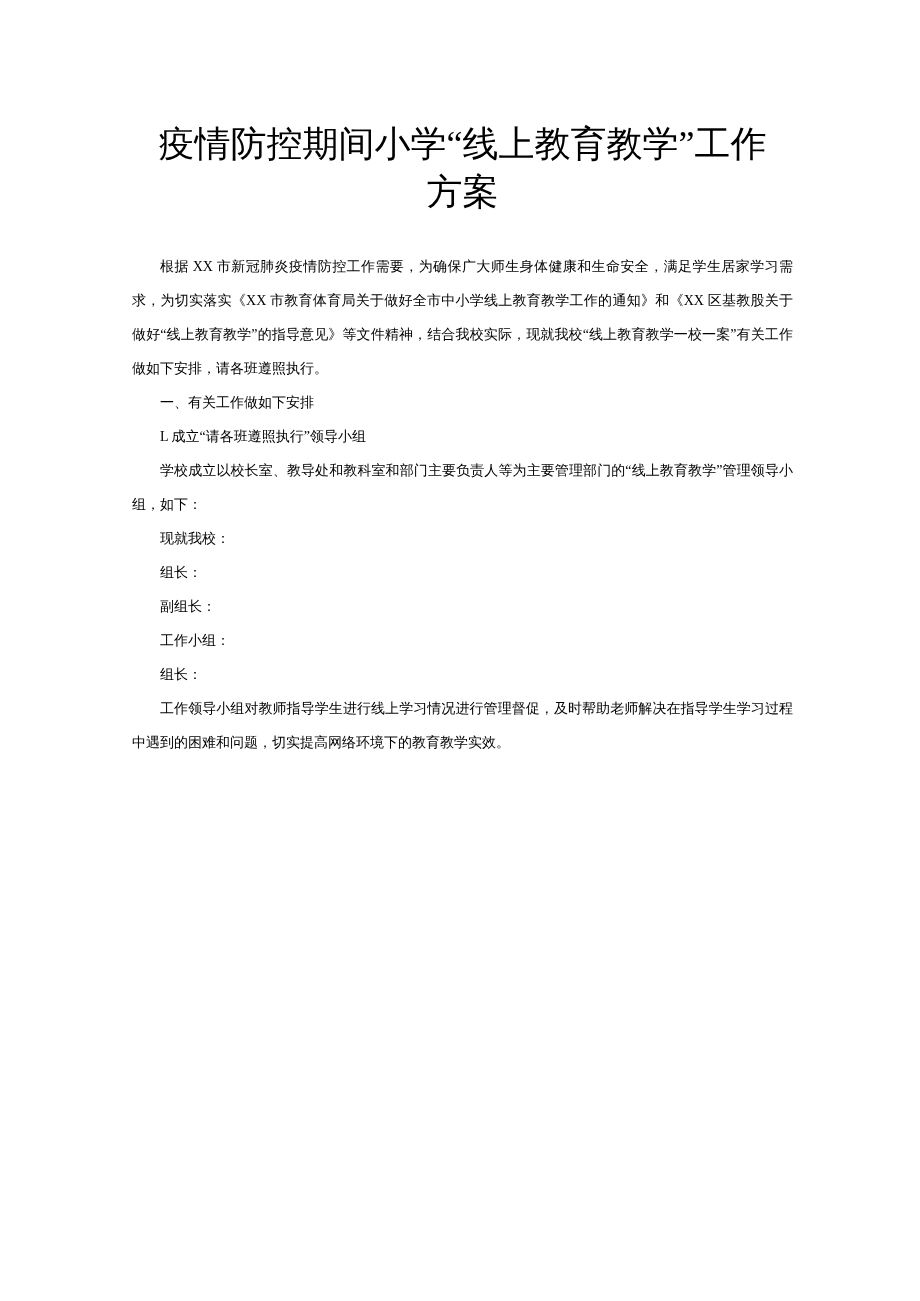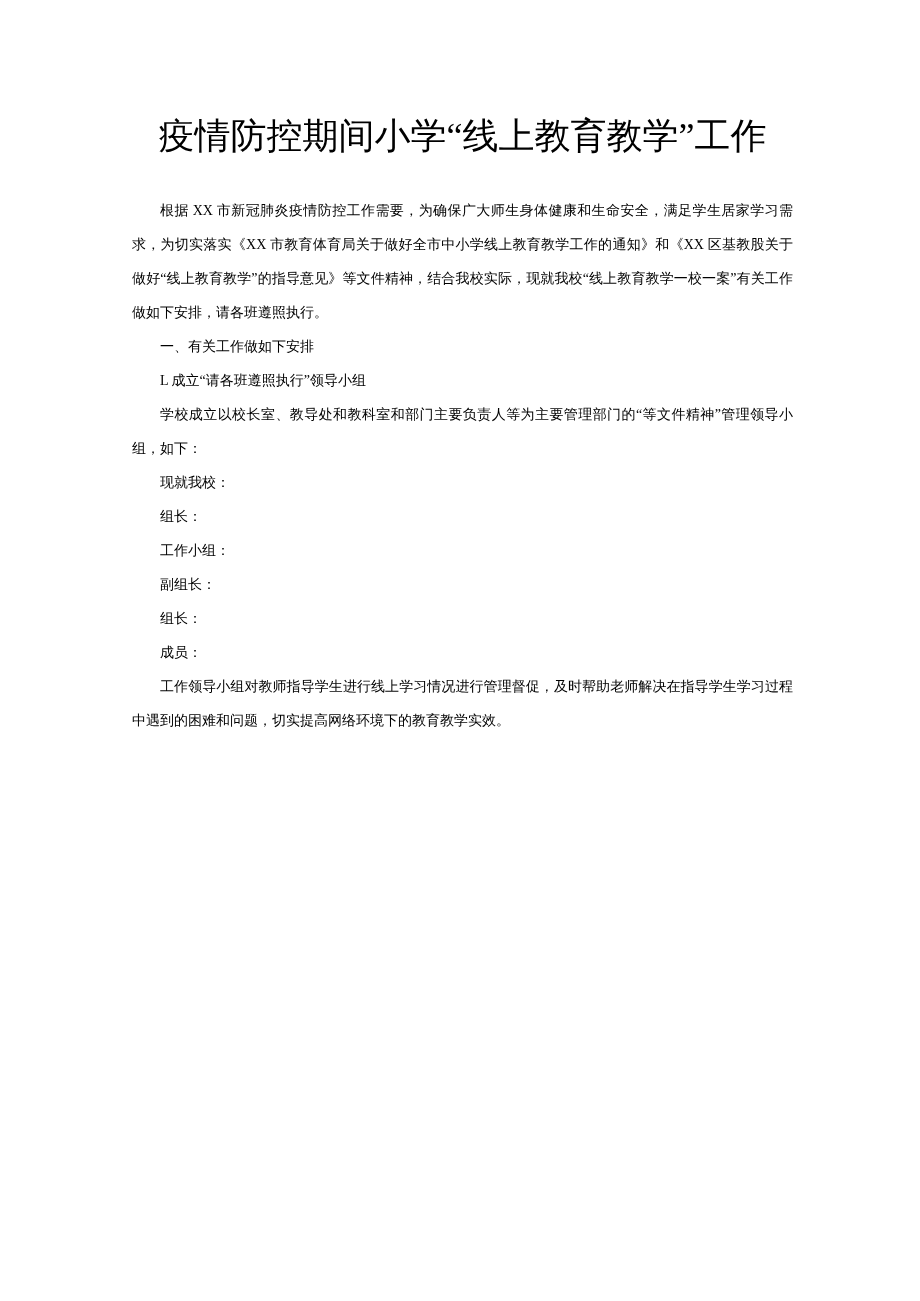--- a/index.html
+++ b/index.html
@@ -12,21 +12,21 @@
     width: 920px;
     height: 1301px;
     background: #ffffff;
     color: #000000;
     overflow: hidden;
     font-family: "Liberation Serif", "DejaVu Serif", serif;
   }
   .content {
     position: absolute;
     left: 132px;
-    top: 0;
+    top: 8px;
     width: 661px;
   }
   .doc-title {
     margin: 112px 0 0 0;
     font-size: 36px;
     line-height: 48px;
     font-weight: normal;
     text-align: center;
     letter-spacing: 0px;
   }
@@ -46,30 +46,30 @@
   }
 </style>
 </head>
 <body>
 
 <div class="page">
   <div class="content">
 
     <h1 class="doc-title">
       <span class="title-line">疫情防控期间小学“线上教育教学”工作</span>
+      <span class="title-line">方案</span>
     </h1>
 
     <div class="doc-body">
       <p>根据 XX 市新冠肺炎疫情防控工作需要，为确保广大师生身体健康和生命安全，满足学生居家学习需求，为切实落实《XX 市教育体育局关于做好全市中小学线上教育教学工作的通知》和《XX 区基教股关于做好“线上教育教学”的指导意见》等文件精神，结合我校实际，现就我校“线上教育教学一校一案”有关工作做如下安排，请各班遵照执行。</p>
       <p>一、有关工作做如下安排</p>
       <p>L 成立“请各班遵照执行”领导小组</p>
-      <p>学校成立以校长室、教导处和教科室和部门主要负责人等为主要管理部门的“等文件精神”管理领导小组，如下：</p>
+      <p>学校成立以校长室、教导处和教科室和部门主要负责人等为主要管理部门的“线上教育教学”管理领导小组，如下：</p>
       <p>现就我校：</p>
       <p>组长：</p>
+      <p>副组长：</p>
       <p>工作小组：</p>
-      <p>副组长：</p>
       <p>组长：</p>
-      <p>成员：</p>
       <p>工作领导小组对教师指导学生进行线上学习情况进行管理督促，及时帮助老师解决在指导学生学习过程中遇到的困难和问题，切实提高网络环境下的教育教学实效。</p>
     </div>
 
   </div>
 </div>
 
 </body></html>

